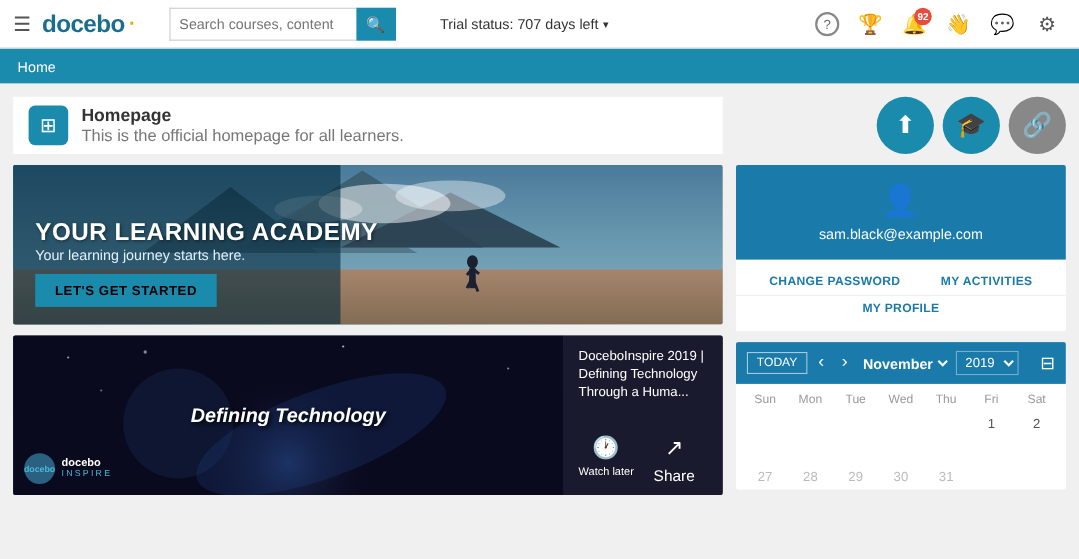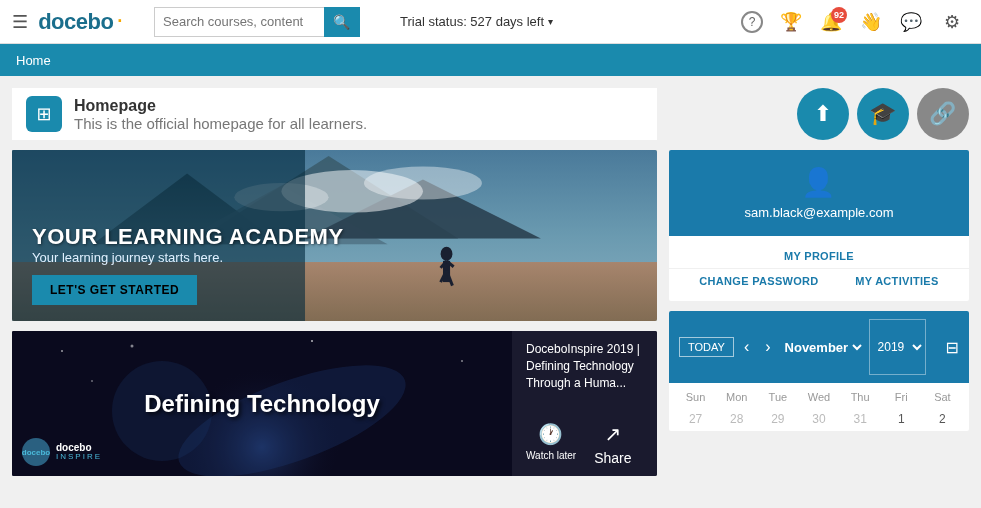--- a/index.html
+++ b/index.html
@@ -127,21 +127,21 @@
       font-size: 22px;
       color: #fff;
     }
     .action-btn-upload { background: #1a8aad; }
     .action-btn-grad { background: #1a8aad; }
     .action-btn-link { background: #888; }
 
     
     .hero-banner {
       width: 100%;
-      height: 171px;
+      height: 145px;
       border-radius: 2px;
       overflow: hidden;
       position: relative;
       background: linear-gradient(135deg, #1a3a4a 0%, #2a6080 30%, #4a8090 50%, #8aaa99 70%, #c4b090 90%);
       display: flex;
       flex-direction: column;
       justify-content: flex-end;
       padding: 16px 20px;
     }
     .hero-banner::before {
@@ -311,21 +311,21 @@
       color: #fff;
       font-size: 13px;
       font-weight: 600;
       cursor: pointer;
     }
     .cal-year-select {
       background: transparent;
       border: 1px solid rgba(255,255,255,0.4);
       color: #fff;
       font-size: 12px;
-      padding: 19px 4px;
+      padding: 2px 4px;
       cursor: pointer;
     }
     .cal-grid-icon {
       margin-left: auto;
       color: #fff;
       font-size: 16px;
       cursor: pointer;
     }
     .calendar-days {
       display: grid;
@@ -339,21 +339,21 @@
       padding: 4px 0;
       font-weight: 500;
     }
     .cal-day {
       text-align: center;
       font-size: 12px;
       padding: 5px 2px;
       color: #555;
       cursor: pointer;
     }
-    .cal-day.other-month { color: #bbb; }
+    .cal-day.other-month { color: #bbb; margin-top: 48px; }
 
     .page-title-bar {
       background: #fff;
       display: flex;
       align-items: center;
       padding: 8px 14px;
       gap: 12px;
       margin-bottom: 0;
     }
   </style>
@@ -367,21 +367,21 @@
     <span class="logo-text">docebo</span>
     <span class="logo-dot">·</span>
   </div>
 
   <div class="search-bar">
     <input type="text" placeholder="Search courses, content" style="">
     <button class="search-btn">🔍</button>
   </div>
 
   <span class="trial-status">
-    <span>Trial status: 527 days left</span>
+    <span>Trial status: 707 days left</span>
     <span class="dropdown-arrow">▾</span>
   </span>
 
   <div class="nav-icons">
     <div class="nav-icon-btn">
       <span style="font-size:16px;border:2px solid #888;border-radius:50%;width:22px;height:22px;display:flex;align-items:center;justify-content:center;font-size:12px;color:#666;">?</span>
     </div>
     <div class="nav-icon-btn">
       <span>🏆</span>
     </div>
@@ -490,21 +490,21 @@
         </svg>
         <div class="docebo-logo-area">
           <div class="docebo-icon">
             <span style="font-size:8px;font-weight:bold;color:#4ab8d8;">docebo</span>
           </div>
           <div style="display:flex;flex-direction:column;line-height:1.1;">
             <span style="color:#fff;font-size:10px;font-weight:700;">docebo</span>
             <span style="color:#4ab8d8;font-size:8px;font-weight:400;letter-spacing:2px;">INSPIRE</span>
           </div>
         </div>
-        <div class="video-title-overlay" style="font-size:24px;font-weight:800;">Defining Technology</div>
+        <div class="video-title-overlay" style="font-size:18px;font-weight:800;font-style:italic;">Defining Technology</div>
       </div>
       <div style="flex:1;background:#1a1a2e;padding:10px 14px;display:flex;flex-direction:column;justify-content:center;">
         <div style="color:#fff;font-size:12px;margin-bottom:26px;line-height:1.4;">DoceboInspire 2019 | Defining Technology Through a Huma...</div>
         <div style="display:flex;gap:18px;margin-top:4px;">
           <div class="video-action">
             <span class="video-action-icon">🕐</span>
             <span style="font-size:10px;">Watch later</span>
           </div>
           <div class="video-action">
             <span class="video-action-icon">↗</span>
@@ -530,25 +530,25 @@
       </div>
     </div>
 
     <div class="user-card">
       <div class="user-card-header">
         <span class="user-avatar-icon">👤</span>
         <span class="user-email">sam.black@example.com</span>
       </div>
       <div class="user-card-links">
         <div class="user-card-link-row">
-          <a class="user-card-link">MY PROFILE</a>
+          <a class="user-card-link">CHANGE PASSWORD</a>
+          <a class="user-card-link">MY ACTIVITIES</a>
         </div>
         <div class="user-card-link-row">
-          <a class="user-card-link">CHANGE PASSWORD</a>
-          <a class="user-card-link">MY ACTIVITIES</a>
+          <a class="user-card-link">MY PROFILE</a>
         </div>
       </div>
     </div>
 
     <div class="calendar-card">
       <div class="calendar-header">
         <button class="cal-today-btn">TODAY</button>
         <button class="cal-nav-btn">‹</button>
         <button class="cal-nav-btn">›</button>
         <select class="cal-month-select">

